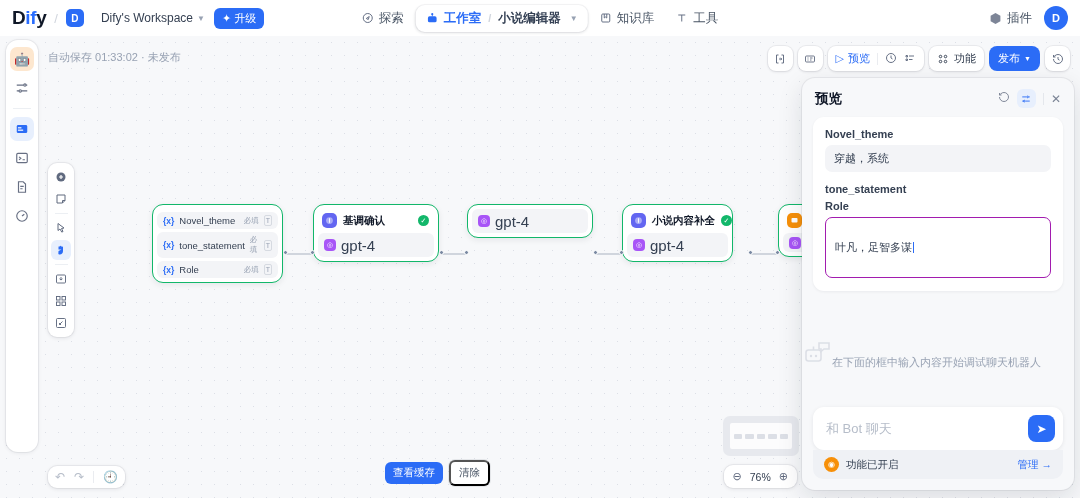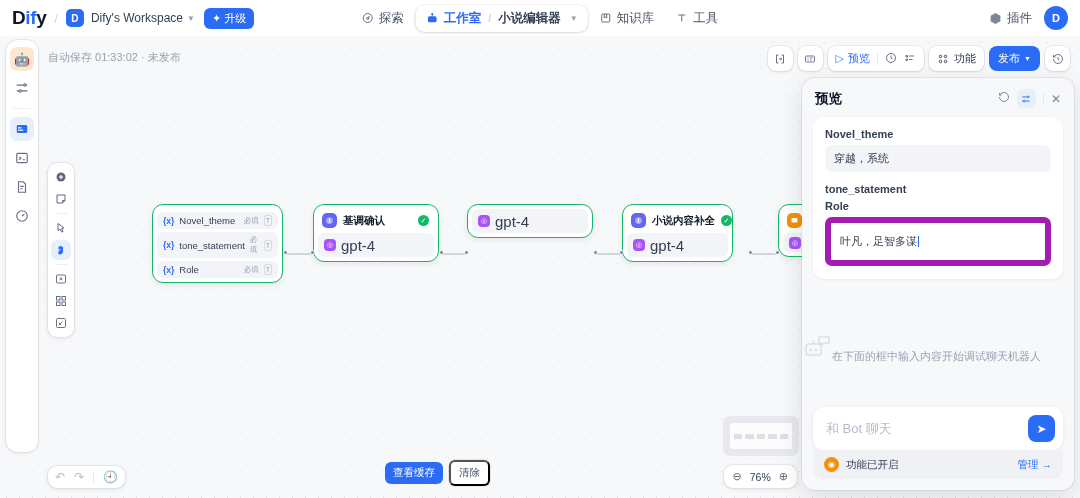--- a/index.html
+++ b/index.html
@@ -17,21 +17,21 @@
     padding: 0 12px; z-index: 40;
   }
   .logo { font-size: 19px; font-weight: 700; letter-spacing: -0.4px; color: #101828; }
   .logo .b { color: #296dff; }
   .slash { color: #d0d5dd; margin: 0 8px; font-size: 13px; }
   .ws-avatar {
     width: 18px; height: 18px; border-radius: 5px; background: #2b6cf6;
     color: #fff; font-size: 10px; font-weight: 700;
     display: flex; align-items: center; justify-content: center;
   }
-  .ws-name { font-size: 12px; color: #354052; margin-left: 7px; }
+  .ws-name { font-size: 12px; color: #354052; margin-left: 17px; }
   .caret { font-size: 8px; color: #98a2b3; margin-left: 4px; }
   .upgrade {
     margin-left: 9px; background: #2b6cf6; color: #fff;
     font-size: 11px; border-radius: 6px; padding: 3px 8px;
     display: flex; align-items: center; gap: 3px; border: none; cursor: pointer;
   }
 
   .nav { position: absolute; left: 50%; transform: translateX(-50%);
          display: flex; align-items: flex-start; gap: 2px; }
   .nav-item {
@@ -211,22 +211,22 @@
   .form-card {
     background: #fff; border-radius: 11px; margin: 0 11px;
     padding: 11px 12px 13px; box-shadow: 0 1px 3px rgba(16,24,40,.06);
   }
   .f-label { font-size: 11px; font-weight: 700; color: #354052; margin-bottom: 5px; }
   .f-value {
     background: #f3f4f7; border-radius: 7px; padding: 6px 9px;
     font-size: 11px; color: #354052; margin-bottom: 11px;
   }
   .f-input {
-    background: #fff; border: 6px solid #a21caf; border-radius: 7px;
-    padding: 11px 9px; font-size: 11px; color: #354052;
+    background: #fff; border: 1px solid #a21caf; border-radius: 7px;
+    padding: 22px 9px; font-size: 11px; color: #354052;
   }
   .cursor-bar { display: inline-block; width: 1px; height: 11px;
     background: #2b6cf6; vertical-align: -2px; margin-left: 1px; }
 
   .empty {
     flex: 1; display: flex; 
     align-items: center; padding-top: 17px;
   }
   .empty-ic { color: #dcdfe6; font-size: 24px; }
   .empty-txt { font-size: 11px; color: #98a2b3; margin-top: 9px; }

